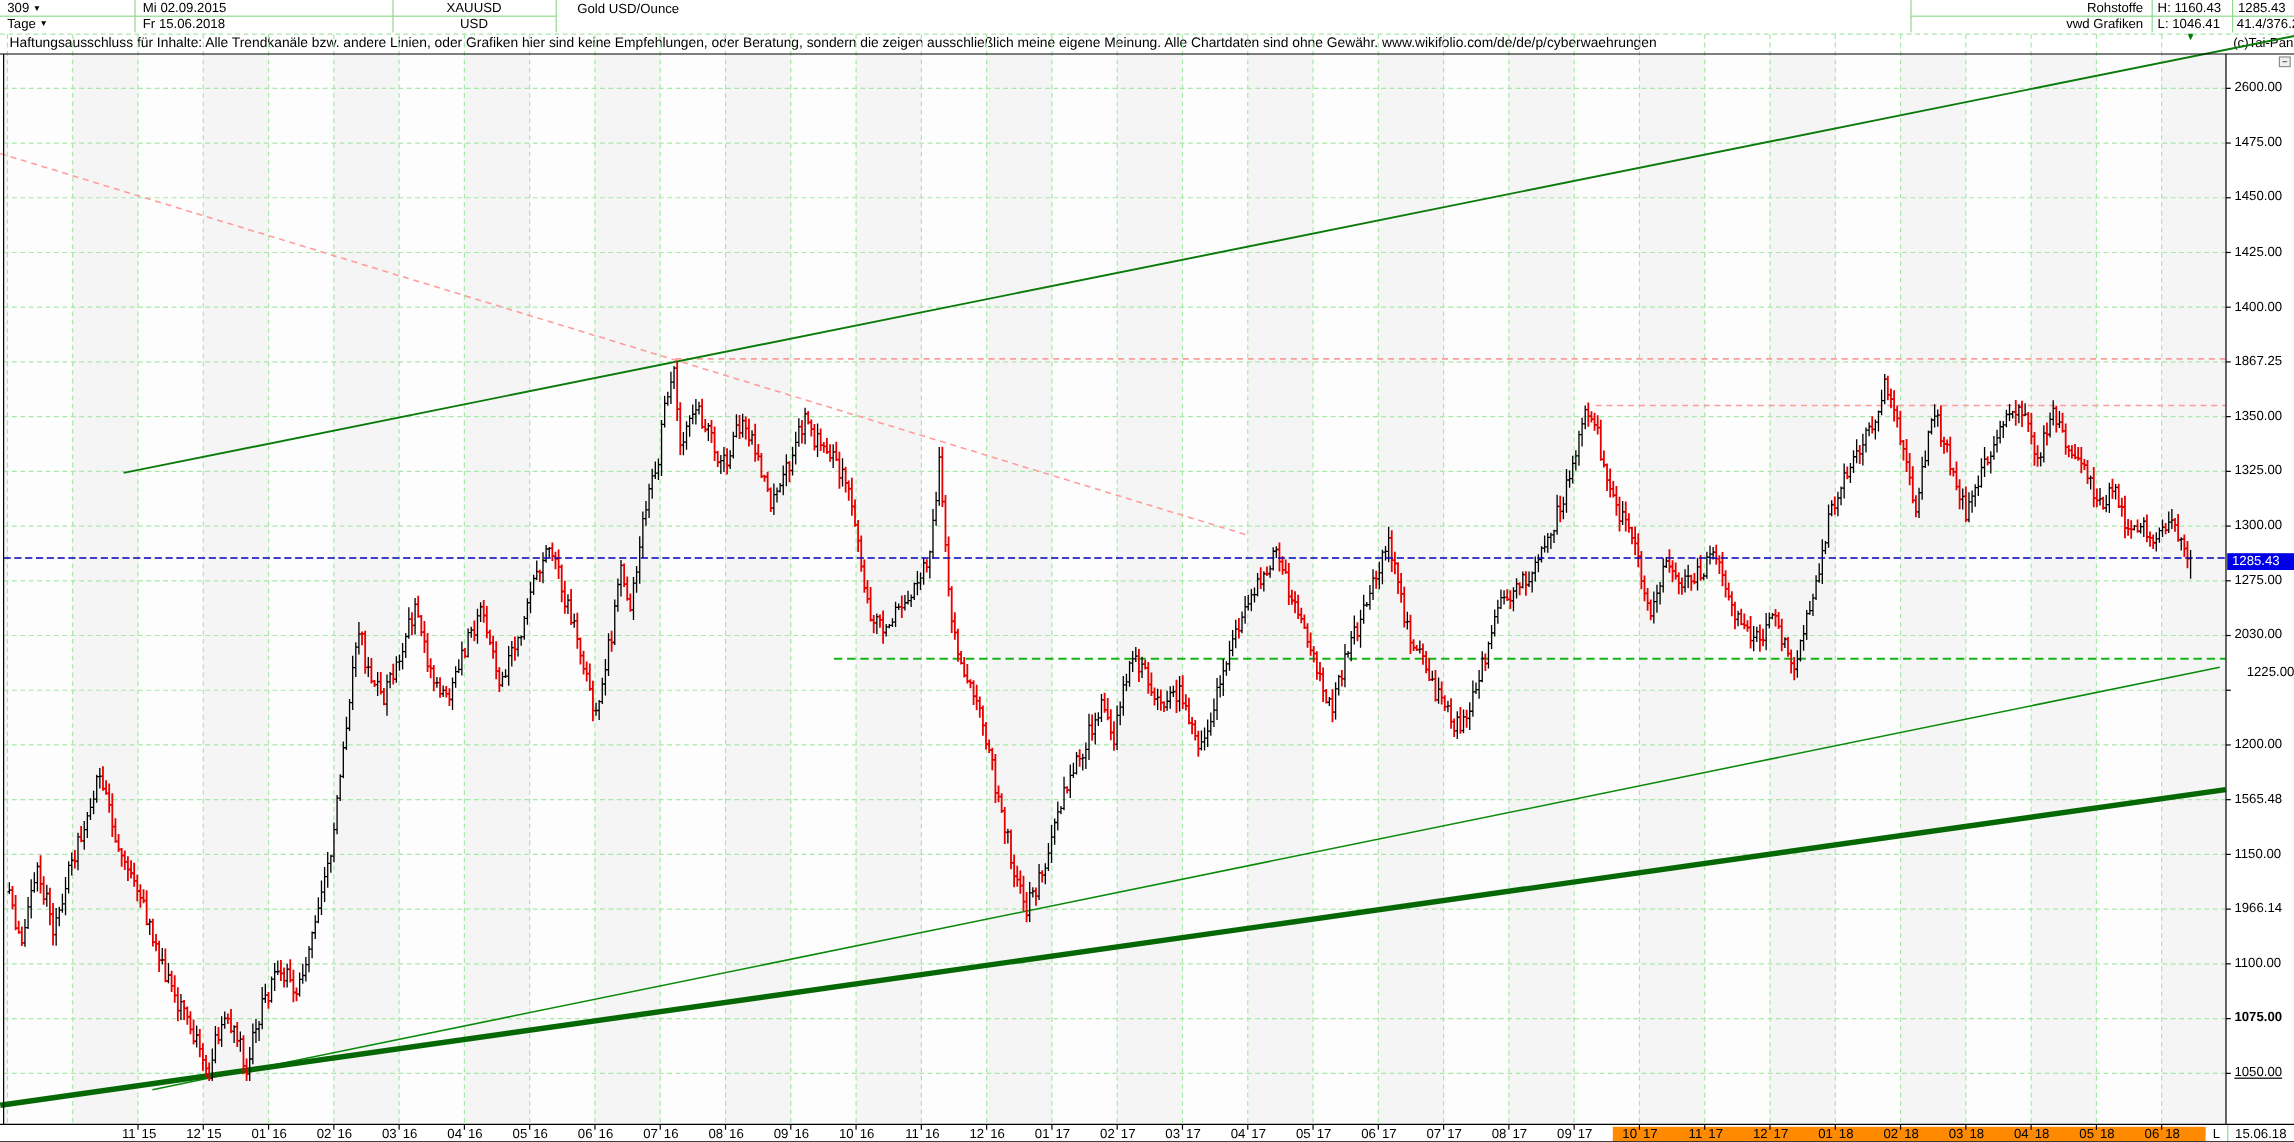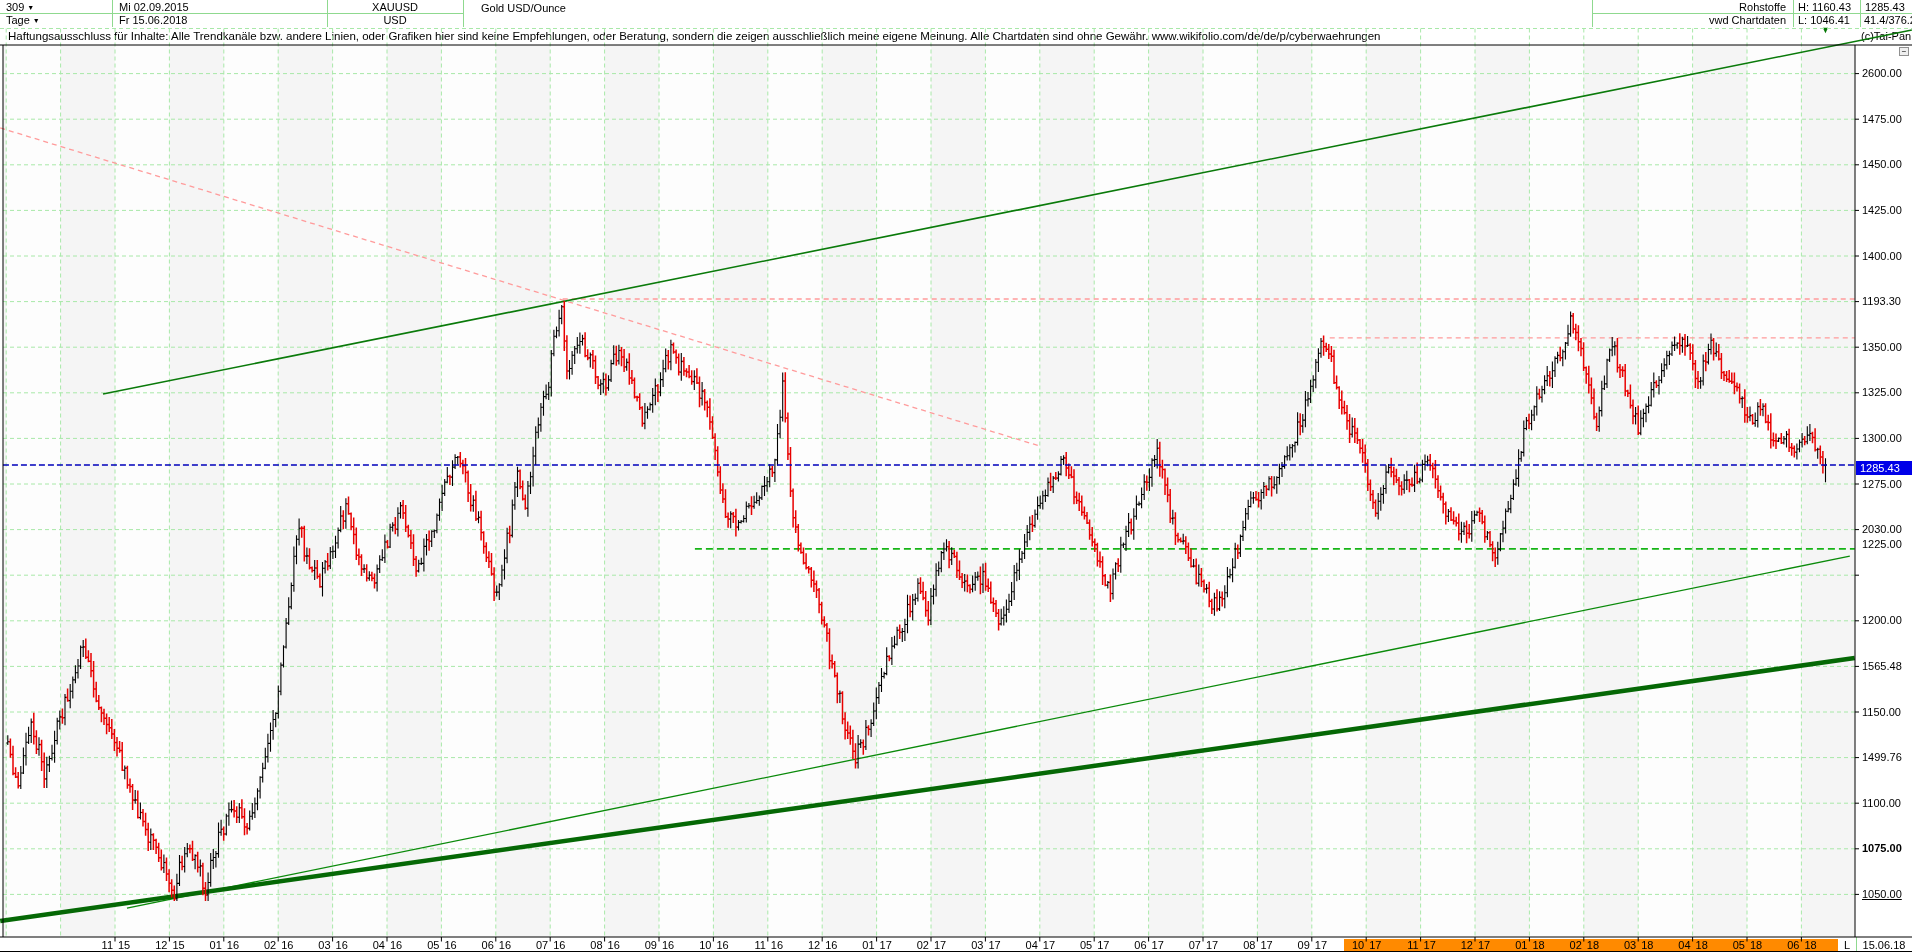--- a/index.html
+++ b/index.html
@@ -38,21 +38,21 @@
   <div class="cell" style="left:119px;top:1px;width:200px">Mi 02.09.2015</div>
   <div class="cell c" style="left:327px;top:1px;width:136px">XAUUSD</div>
   <div class="cell" style="left:481px;top:2px;width:300px">Gold USD/Ounce</div>
   <div class="cell r" style="left:1592px;top:1px;width:194px">Rohstoffe</div>
   <div class="cell" style="left:1798px;top:1px;width:60px">H: 1160.43</div>
   <div class="cell" style="left:1865px;top:1px;width:47px">1285.43</div>
 
   <div class="cell" style="left:6px;top:14px;width:100px"><span>Tage</span><span class="arrow">▼</span></div>
   <div class="cell" style="left:119px;top:14px;width:200px">Fr 15.06.2018</div>
   <div class="cell c" style="left:327px;top:14px;width:136px">USD</div>
-  <div class="cell r" style="left:1592px;top:14px;width:194px">vwd Chartdaten</div>
+  <div class="cell r" style="left:1592px;top:14px;width:194px">vwd Grafiken</div>
   <div class="cell" style="left:1798px;top:14px;width:60px">L: 1046.41</div>
   <div class="cell" style="left:1864px;top:14px;width:48px">41.4/376.2</div>
 
   <div class="cell" style="left:1861px;top:30px;width:50px">(c)Tai-Pan</div>
   <div class="scroll-marker">▼</div>
 
   <div class="vsep" style="left:112px;top:0;height:27px"></div>
   <div class="vsep" style="left:327px;top:0;height:27px"></div>
   <div class="vsep" style="left:463px;top:0;height:27px"></div>
   <div class="vsep" style="left:1592px;top:0;height:27px"></div>
@@ -63,31 +63,31 @@
 
   <div class="disclaimer">Haftungsausschluss für Inhalte: Alle Trendkanäle bzw. andere Linien, oder Grafiken hier sind keine Empfehlungen, oder Beratung, sondern die zeigen ausschließlich meine eigene Meinung. Alle Chartdaten sind ohne Gewähr.  www.wikifolio.com/de/de/p/cyberwaehrungen</div>
 
   <div class="min-box">−</div>
 
   <div id="labels" style="position:absolute;left:0;top:0">
     <div class="axis-highlight"></div>
   <div class="ylabel" style="top: 887.9px; text-decoration: underline;">1050.00</div>
       <div class="ylabel" style="top: 842.3px; font-weight: bold;">1075.00</div>
       <div class="ylabel" style="top: 796.7px;">1100.00</div>
-      <div class="ylabel" style="top: 751.1px;">1499.76</div>
+      <div class="ylabel" style="top: 751.1px;">1966.14</div>
       <div class="ylabel" style="top: 705.5px;">1150.00</div>
       <div class="ylabel" style="top: 659.9px;">1565.48</div>
       <div class="ylabel" style="top: 614.3px;">1200.00</div>
-      <div class="ylabel" style="top: 538px;">1225.00</div>
+      <div class="ylabel" style="top: 554px; text-align: right;">1225.00</div>
       <div class="ylabel" style="top: 523.1px;">2030.00</div>
       <div class="ylabel" style="top: 477.5px;">1275.00</div>
       <div class="ylabel" style="top: 431.9px;">1300.00</div>
       <div class="ylabel" style="top: 386.3px;">1325.00</div>
       <div class="ylabel" style="top: 340.7px;">1350.00</div>
-      <div class="ylabel" style="top: 295.1px;">1193.30</div>
+      <div class="ylabel" style="top: 295.1px;">1867.25</div>
       <div class="ylabel" style="top: 249.5px;">1400.00</div>
       <div class="ylabel" style="top: 203.9px;">1425.00</div>
       <div class="ylabel" style="top: 158.3px;">1450.00</div>
       <div class="ylabel" style="top: 112.7px;">1475.00</div>
       <div class="ylabel" style="top: 67.1px;">2600.00</div>
       <span class="mm" style="left: 89px; width: 24px;">11</span>
       <span class="yy" style="left: 118px;">15</span>
       <span class="mm" style="left: 143.4px; width: 24px;">12</span>
       <span class="yy" style="left: 172.4px;">15</span>
       <span class="mm" style="left: 197.8px; width: 24px;">01</span>

